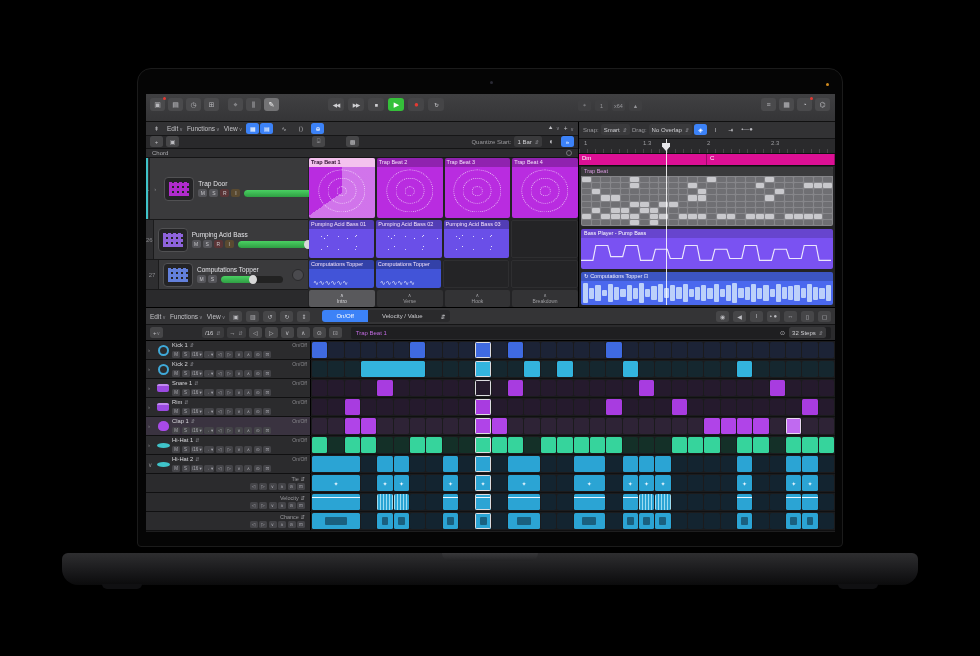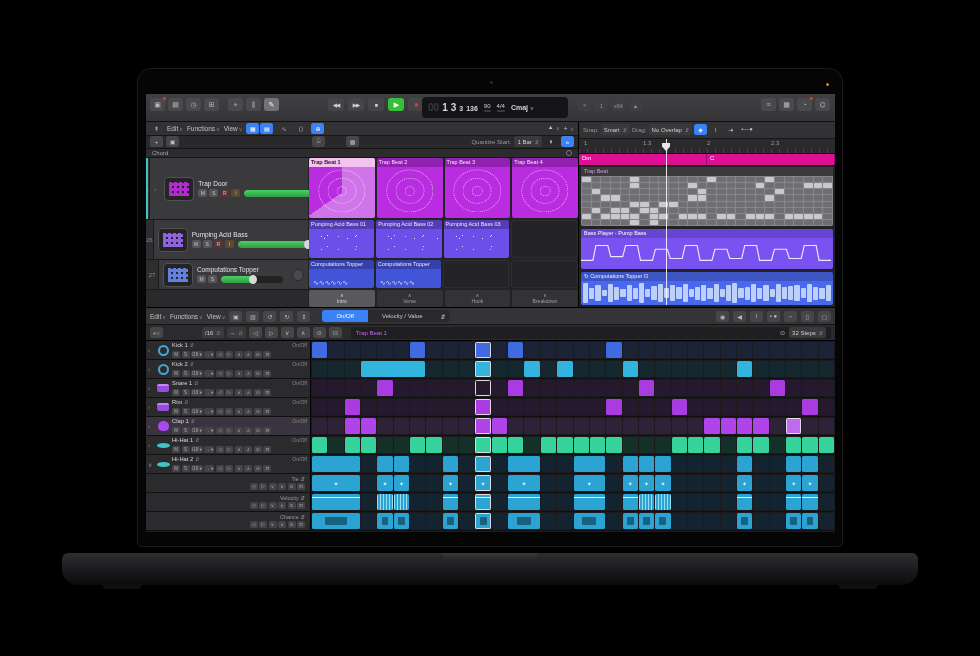--- a/index.html
+++ b/index.html
@@ -221,39 +221,20 @@
           <div class="tb-icon active">✎</div>
         </div>
       <div class="transport" id="transport">
           <div class="tr-btn ">◀◀</div>
           <div class="tr-btn ">▶▶</div>
           <div class="tr-btn ">■</div>
           <div class="tr-btn play">▶</div>
           <div class="tr-btn rec">●</div>
           <div class="tr-btn ">↻</div>
         </div>
-      <div class="lcd">
-        <div class="lcd-pos">
-          <span class="lcd-ghost">00</span>
-            <span>1</span>
-          <span>3</span>
-          <span style="font-size:7px">3</span>
-          <span style="font-size:7px">136</span>
-        </div>
-        <div class="lcd-small">
-          <span>90</span><span class="lcd-cap"></span>
-        </div>
-        <div class="lcd-small">
-          <span>4</span>/<span>4</span><span class="lcd-cap"></span>
-        </div>
-        <div class="lcd-key">
-          <span>Cmaj</span>
-            <span class="chev">∨</span>
-        </div>
-      </div>
       <div class="mini-badges" id="badges">
           <div class="badge">⌖</div>
           <div class="badge">1</div>
           <div class="badge">x64</div>
           <div class="badge">▲</div>
         </div>
       <div class="tb-group tb-right" id="tb-right">
           <div class="tb-icon">≡</div>
           <div class="tb-icon">▦</div>
           <div class="tb-icon">◔<div class="reddot"></div></div>

